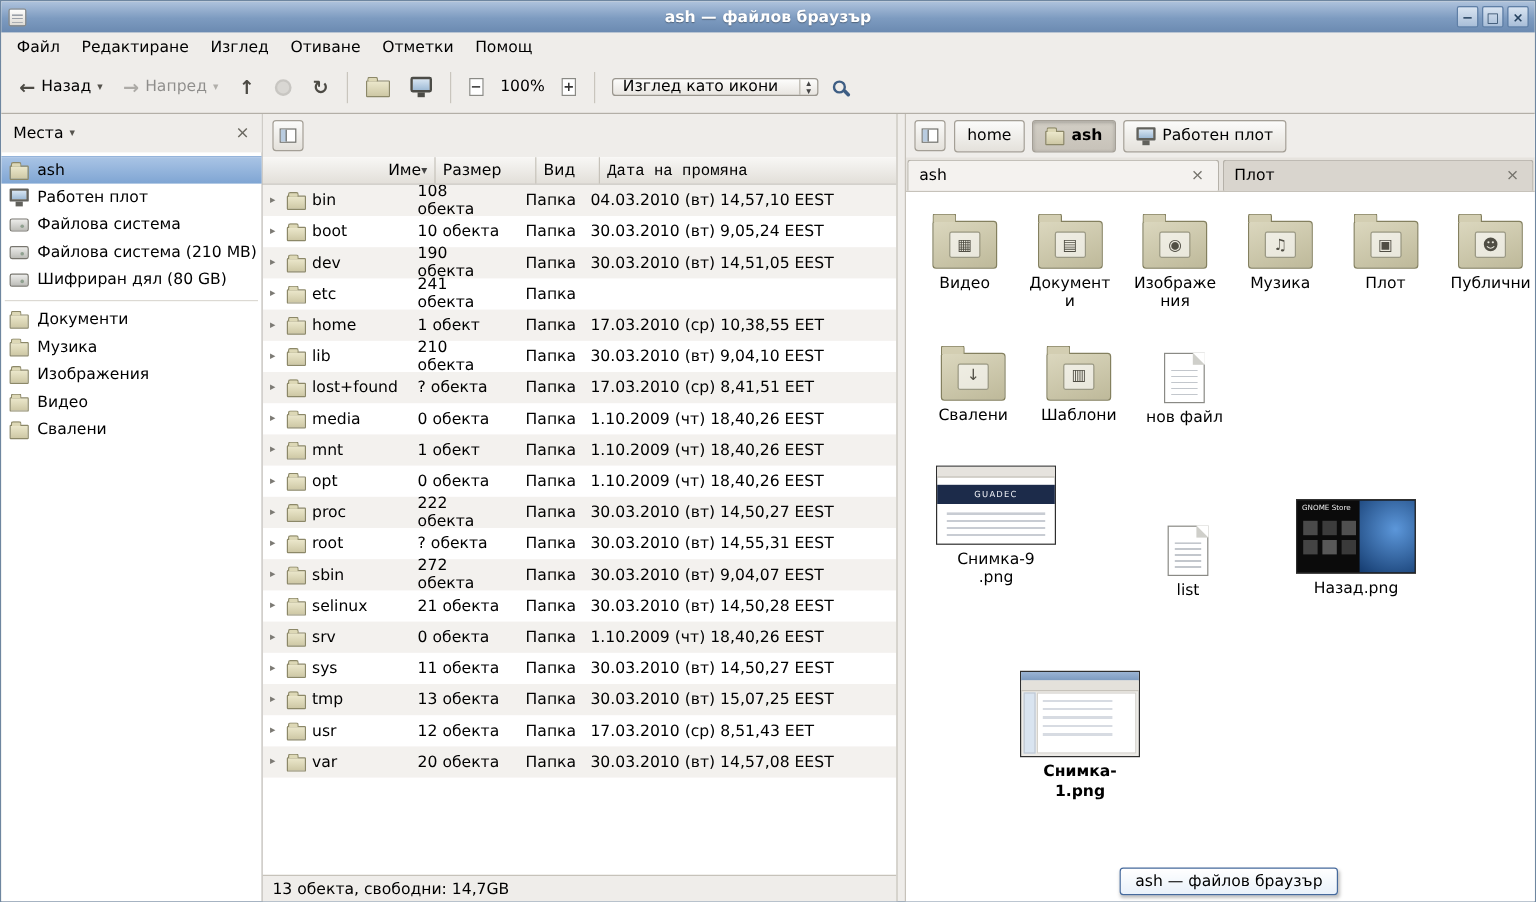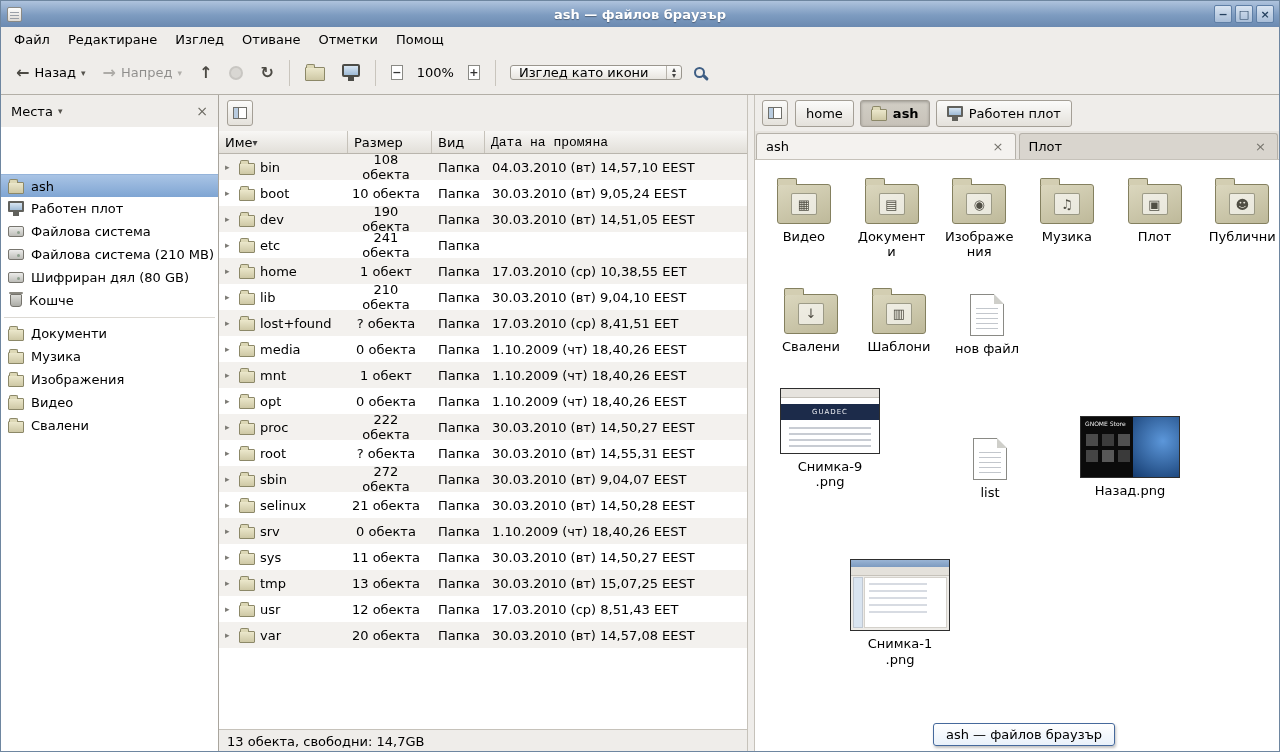--- a/index.html
+++ b/index.html
@@ -50,48 +50,48 @@
   .i-drive::after{content:"";position:absolute;right:3px;top:4px;width:3px;height:3px;border-radius:50%;background:#8FA08F;}
   .i-network{width:10px;height:8px;border:1px solid #61615C;background:#CFE0EE;position:relative;margin:0 6px 4px 0;}
   .i-network::after{content:"";position:absolute;left:4px;top:4px;width:10px;height:8px;border:1px solid #61615C;background:#B7CBDE;}
   .i-trash{width:12px;height:13px;background:linear-gradient(#DDDDD9,#ACACA6);border:1px solid #75736C;border-radius:1px 1px 3px 3px;position:relative;margin-left:2px;}
   .i-trash::before{content:"";position:absolute;top:-3px;left:-2px;right:-2px;height:2px;background:#8A8880;border-radius:1px;}
 
   
   #body-row{display:flex;height:658px;}
 
   
-  #sidebar{width:218px;background:#fff;border-right:1px solid #A9A59D;display:flex;flex-direction:column;flex:none;gap:44px;}
+  #sidebar{width:218px;background:#fff;border-right:1px solid #A9A59D;display:flex;flex-direction:column;flex:none;}
   #sidebar-header{height:32px;background:#EFEDEA;display:flex;align-items:center;padding:0 10px;gap:5px;flex:none;}
   #sidebar-header .dd{font-size:9px;color:#55534D;}
   #sidebar-header .x{margin-left:auto;color:#6B6961;font-size:14px;}
   #sidebar-list{flex:1;padding-top:3px;}
   .place{height:23px;display:flex;align-items:center;gap:7px;padding-left:7px;}
   .place.selected{background:linear-gradient(#A9C4E5,#7FA5D3);border-top:1px solid #95B4DA;}
   .place-sep{border-top:1px solid #DCD9D3;margin:5px 3px 4px 3px;}
 
   
   #middle{width:528px;background:#fff;display:flex;flex-direction:column;flex:none;}
   #middle-top{height:36px;background:#EFEDEA;display:flex;align-items:center;padding-left:8px;flex:none;}
   .mini-btn{width:26px;height:26px;border:1px solid #A49F96;border-radius:3px;background:linear-gradient(#FBFBFA,#E4E1DB);display:flex;align-items:center;justify-content:center;}
   .pane-icon{width:14px;height:12px;border:1px solid #6F6F6A;background:#fff;position:relative;}
   .pane-icon::before{content:"";position:absolute;left:0;top:0;bottom:0;width:4px;background:#B9CCE0;border-right:1px solid #6F6F6A;}
   #list-header{height:23px;display:flex;background:linear-gradient(#F8F7F5,#E2DFD9);border-bottom:1px solid #B9B5AD;flex:none;}
   .hcell{display:flex;align-items:center;padding:0 6px;border-right:1px solid #C6C2BA;}
-  .h-name{width:129px;justify-content:flex-start;}
+  .h-name{width:144px;justify-content:flex-end;}
   .h-size{width:84px;}
   .h-type{width:53px;}
   .h-date{flex:1;border-right:none;font-family:Liberation Mono, monospace;}
   .sort-arrow{font-size:10px;color:#444;}
   #list-rows{flex:1;overflow:hidden;background:#fff;}
   .lrow{height:26px;display:flex;align-items:center;}
   .lrow.odd{background:#F3F1EE;}
   .cell-name{width:129px;display:flex;align-items:center;gap:5px;padding-left:6px;}
   .expander{color:#7C7A74;font-size:9px;width:9px;flex:none;}
-  .cell-size{width:84px;text-align:center;padding-right:8px;}
+  .cell-size{width:84px;text-align:left;padding-right:8px;}
   .cell-type{width:53px;padding-left:6px;}
   .cell-date{flex:1;padding-left:7px;}
   #status-bar{height:24px;border-top:1px solid #C6C2BA;background:#EFEDEA;display:flex;align-items:center;padding-left:8px;flex:none;}
 
   
   #splitter{width:8px;background:#EFEDEA;border-left:1px solid #C6C2BA;border-right:1px solid #C6C2BA;flex:none;}
 
   
   #right{flex:1;display:flex;flex-direction:column;background:#fff;min-width:0;}
   #path-row{height:36px;background:#EFEDEA;display:flex;align-items:center;gap:7px;padding-left:7px;flex:none;}
@@ -108,21 +108,21 @@
   .icon-row{display:flex;align-items:flex-start;}
   .irow1{margin:14px 0 0 12px;gap:14px;}
   .irow1 .cell{width:84px;}
   .irow2{margin:24px 0 0 16px;gap:8px;}
   .irow2 .cell{width:80px;}
   .irow3{margin:16px 0 0 20px;}
   .irow3 .c1{width:110px;}
   .irow3 .c2{width:90px;margin-left:60px;padding-top:56px;}
   .irow3 .c3{width:110px;margin-left:40px;padding-top:40px;}
   .irow4{margin:55px 0 0 90px;}
-  .irow4 .c1{width:110px;}
+  .irow4 .c1{width:110px;font-weight:bold;}
   .cell{display:flex;flex-direction:column;align-items:center;}
   .icon-label{margin-top:5px;text-align:center;max-width:80px;line-height:1.18;word-break:break-word;overflow-wrap:anywhere;}
   .irow3 .c1 .icon-label,.irow4 .c1 .icon-label{max-width:66px;}
   .irow3 .c3 .icon-label{max-width:104px;}
   .folder-lg{width:54px;height:40px;position:relative;background:linear-gradient(160deg,#DBD7BE,#BEB99A);border:1px solid #84805F;border-radius:2px 3px 3px 3px;margin-top:10px;display:flex;align-items:center;justify-content:center;}
   .folder-lg::before{content:"";position:absolute;top:-7px;left:-1px;width:18px;height:6px;background:#D3CEB2;border:1px solid #84805F;border-bottom:none;border-radius:2px 2px 0 0;}
   .emblem{width:26px;height:22px;background:rgba(255,255,255,.62);border:1px solid rgba(90,88,60,.55);border-radius:2px;display:flex;align-items:center;justify-content:center;font-size:13px;color:#504E44;}
   .paper-lg{width:34px;height:42px;background:#fff;border:1px solid #8A8A85;position:relative;margin-top:10px;}
   .paper-lg::before{content:"";position:absolute;top:-1px;right:-1px;border-style:solid;border-width:0 10px 10px 0;border-color:#fff #fff #CFCFCA #CFCFCA;}
   .paper-lg::after{content:"";position:absolute;left:5px;right:5px;top:13px;height:22px;background:repeating-linear-gradient(#A9AFB7 0 1px,transparent 1px 5px);opacity:.7;}
@@ -240,24 +240,20 @@
             <span class="place-label">Файлова система</span>
           </div>
           <div class="place">
             <span class="si i-drive"></span>
             <span class="place-label">Файлова система (210 MB)</span>
           </div>
           <div class="place">
             <span class="si i-drive"></span>
             <span class="place-label">Шифриран дял (80 GB)</span>
           </div>
-          <div class="place">
-            <span class="si i-trash"></span>
-            <span class="place-label">Кошче</span>
-          </div>
           <div class="place-sep"></div>
           <div class="place">
             <span class="si i-folder"></span>
             <span class="place-label">Документи</span>
           </div>
           <div class="place">
             <span class="si i-folder"></span>
             <span class="place-label">Музика</span>
           </div>
           <div class="place">

